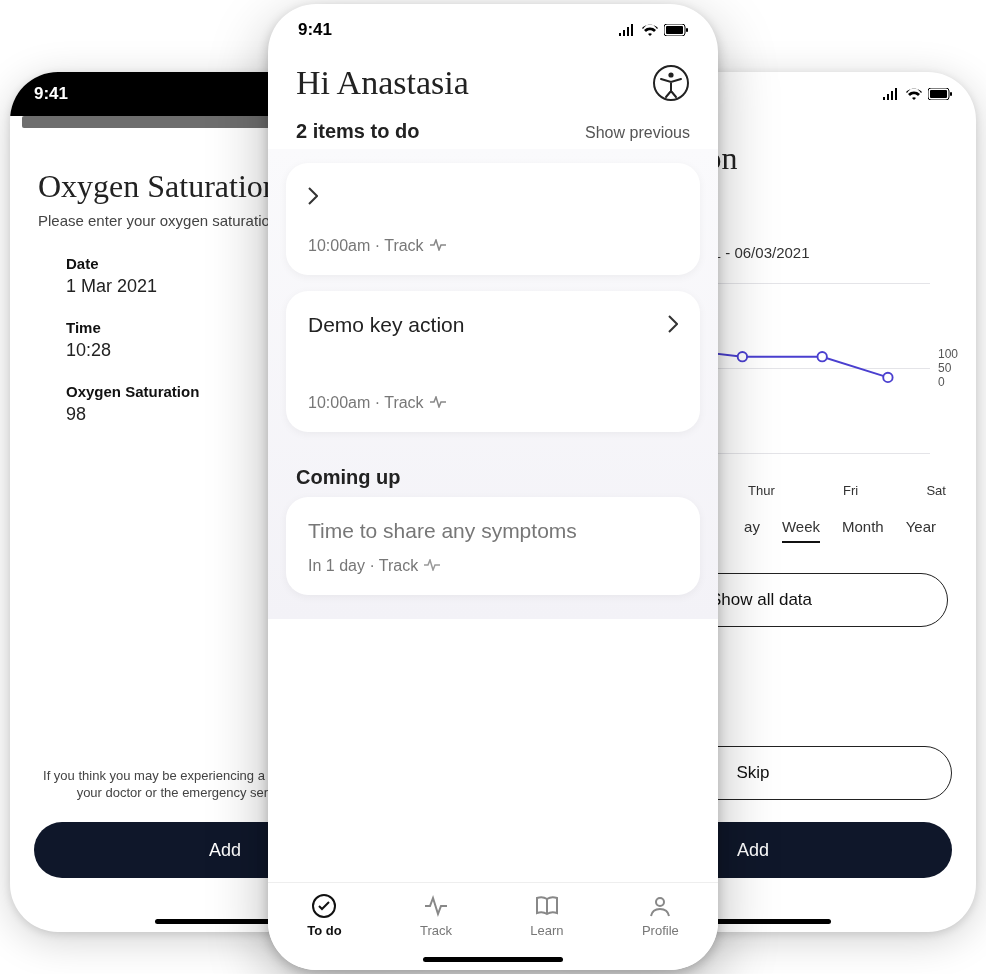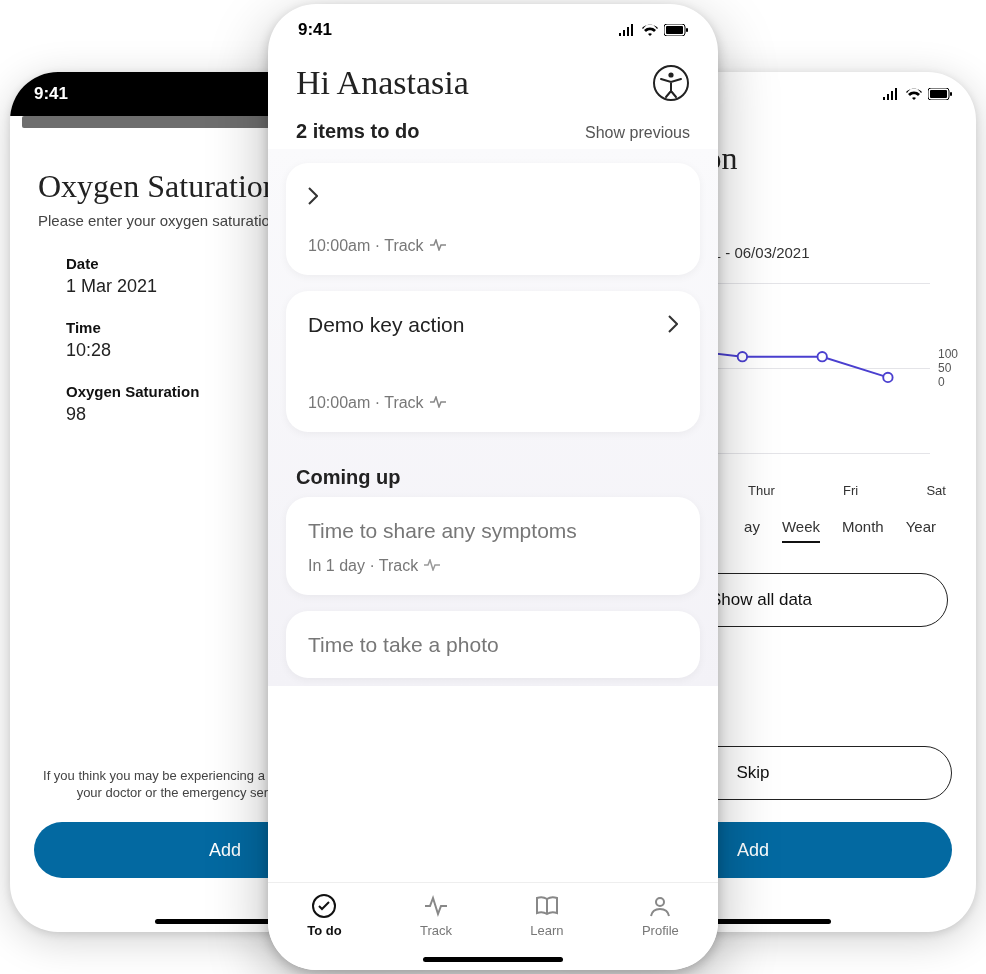--- a/index.html
+++ b/index.html
@@ -31,21 +31,21 @@
 .screen-pad { padding: 16px 24px; }
 .home-indicator { position:absolute; bottom:8px; left:50%; transform:translateX(-50%); width:140px; height:5px; border-radius:3px; background:#000; }
 .left-greybar { background:#6e6e6e; height:12px; margin:0; border-radius:0; }
 .left-title { font-size:32px; color:#222; margin-top:24px; }
 .left-sub   { font-size:15px; color:#444; margin-top:6px; line-height:1.3; }
 .form-pad { margin-left:28px; margin-top:24px; }
 .form-group { margin-bottom:22px; }
 .form-label { font-weight:600; font-size:15px; color:#111; margin-bottom:4px; display:block; }
 .form-value { font-size:18px; color:#222; }
 .emergency { text-align:center; font-size:13px; color:#444; padding:0 22px; line-height:1.35; position:absolute; bottom:130px; left:0; right:0; }
-.btn-dark { background:#0369a1; color:#fff; border:none; border-radius:40px; height:56px; font-size:18px; font-weight:500; display:flex; align-items:center; justify-content:center; cursor:pointer; }
+.btn-dark { background:#0f172a; color:#fff; border:none; border-radius:40px; height:56px; font-size:18px; font-weight:500; display:flex; align-items:center; justify-content:center; cursor:pointer; }
 
 
 .right-title { font-size:32px; color:#222; margin-top:24px; text-align:right; padding-right:32px; }
 .stat-label { font-size:12px; letter-spacing:.08em; color:#555; font-weight:600; }
 .stat-value { font-size:34px; color:#111; font-weight:500; }
 .stat-unit  { font-size:16px; color:#555; margin-left:2px; }
 .stat-range { font-size:15px; color:#333; }
 .stat-divider { border-left:1px solid #ccc; padding-left:16px; margin-left:32px; }
 .stat-row { display:flex; align-items:flex-start;}
 .chart-wrap { position:relative; height:200px; margin:22px 18px 0 18px; }
@@ -286,23 +286,20 @@
       <div class="card muted" style="gap:12px;">
         <div class="card-title">Time to share any symptoms</div>
         <div class="card-meta">
           <span>In 1 day · Track</span>
           <span><svg width="16" height="12" viewBox="0 0 16 12">
                 <path d="M0 6h4l2-5 3 10 2-5h5" fill="none" stroke="#999" stroke-width="1.5"></path>
               </svg></span>
         </div>
       </div>
 
-      <div class="card muted" style="margin-bottom:0;">
-        <div class="card-title">Time to take a photo</div>
-      </div>
     </div>
 
     <div class="tabbar">
       <div class="tab active">
         <span class="tab-icon">
           <svg viewBox="0 0 26 26">
               <circle cx="13" cy="13" r="11" fill="none" stroke="#111" stroke-width="2"></circle>
               <path d="M8 13l3 3 7-7" fill="none" stroke="#111" stroke-width="2"></path>
             </svg>
         </span>

